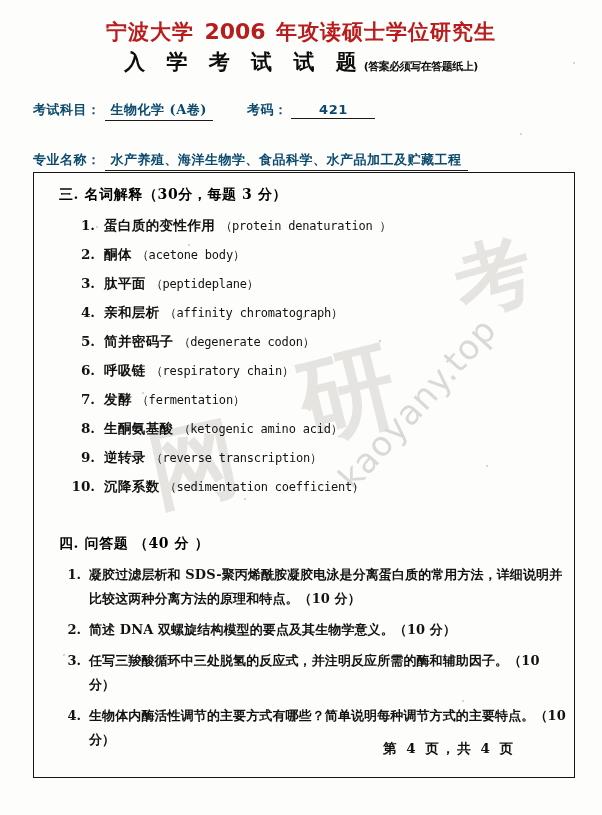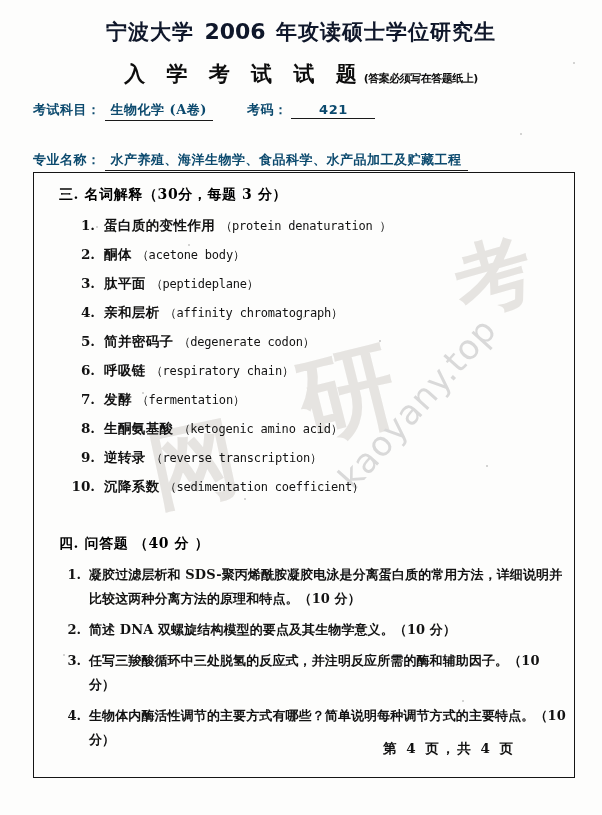--- a/index.html
+++ b/index.html
@@ -68,31 +68,31 @@
     top: 0;
     z-index: 3;
     text-align: center;
   }
   .title-line1 {
     margin-top: 18px;
     font-family: "DejaVu Serif", serif;
     font-size: 21px;
     font-weight: bold;
     letter-spacing: 1px;
-    color: #0f172a;
+    color: #b91c1c;
   }
   .title-year {
     font-family: "DejaVu Sans", sans-serif;
     font-size: 22px;
     font-weight: bold;
     letter-spacing: 0px;
     padding: 0 2px;
   }
   .title-line2 {
-    margin-top: 14px;
+    margin-top: 2px;
     font-family: "DejaVu Serif", serif;
     font-size: 21px;
     font-weight: bold;
     color: #0d0d0d;
   }
   .title-line2 .spaced {
     letter-spacing: 7px;
   }
   .title-note {
     font-family: "DejaVu Sans", sans-serif;

